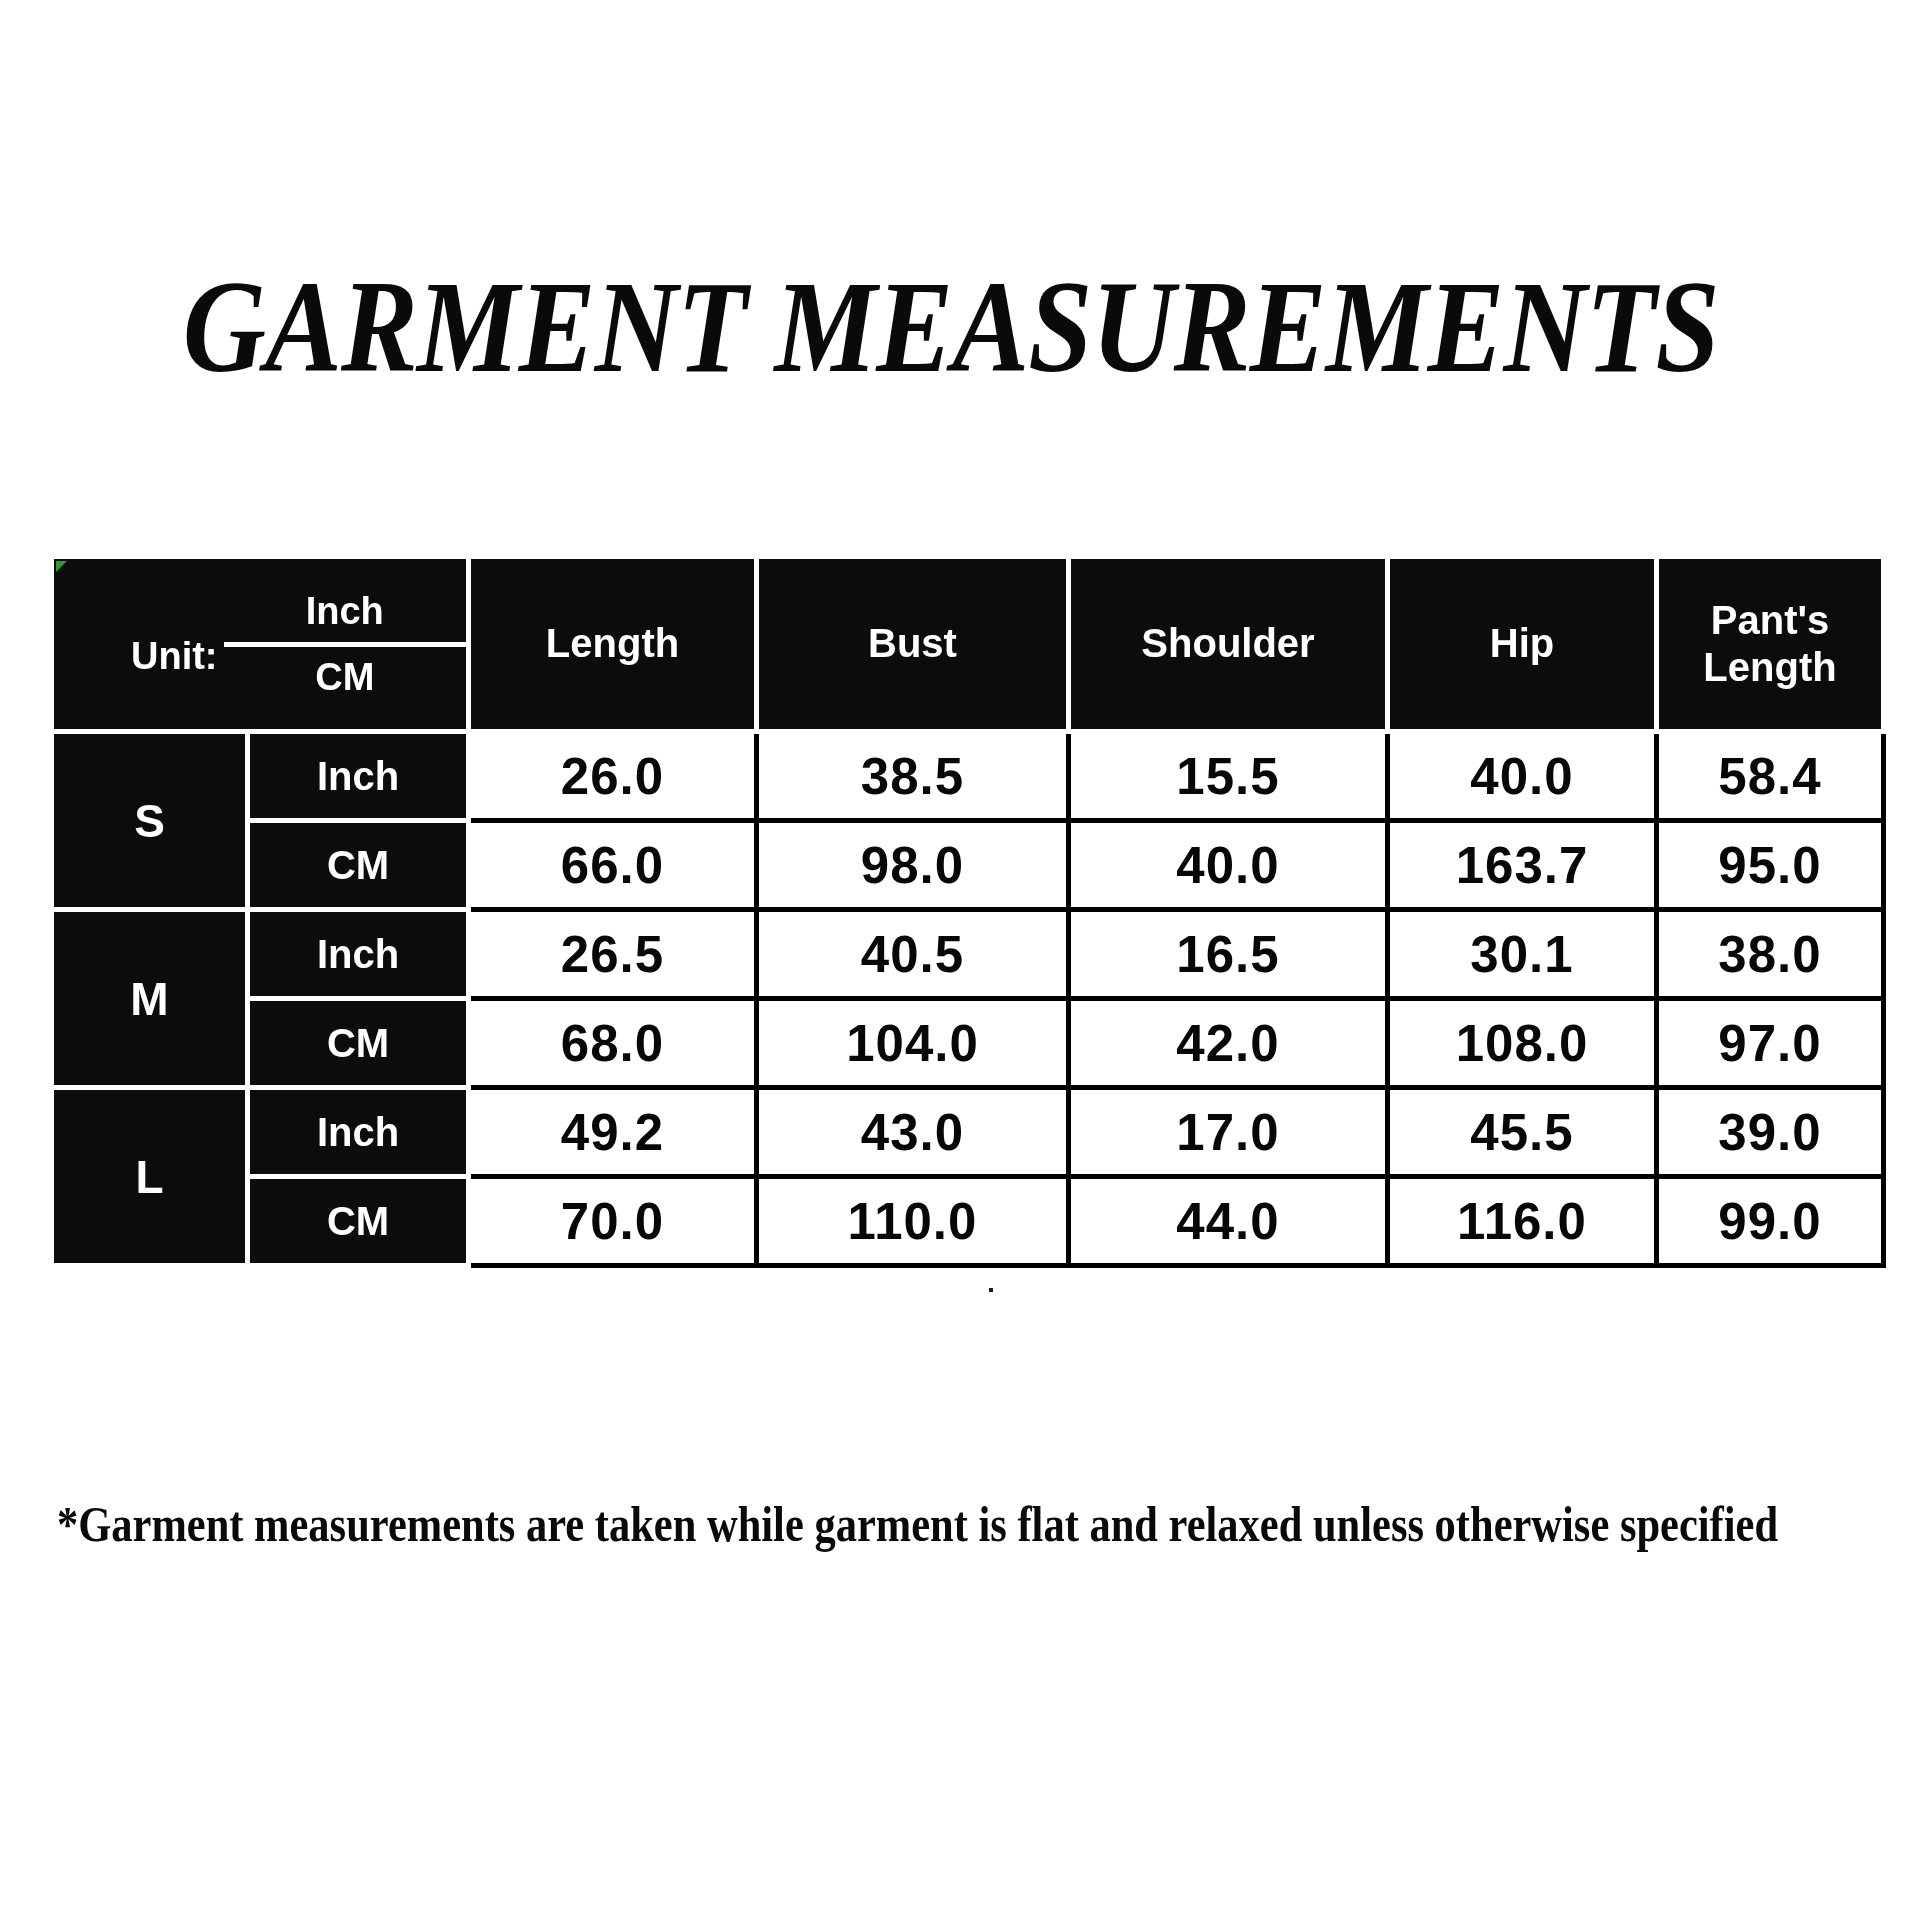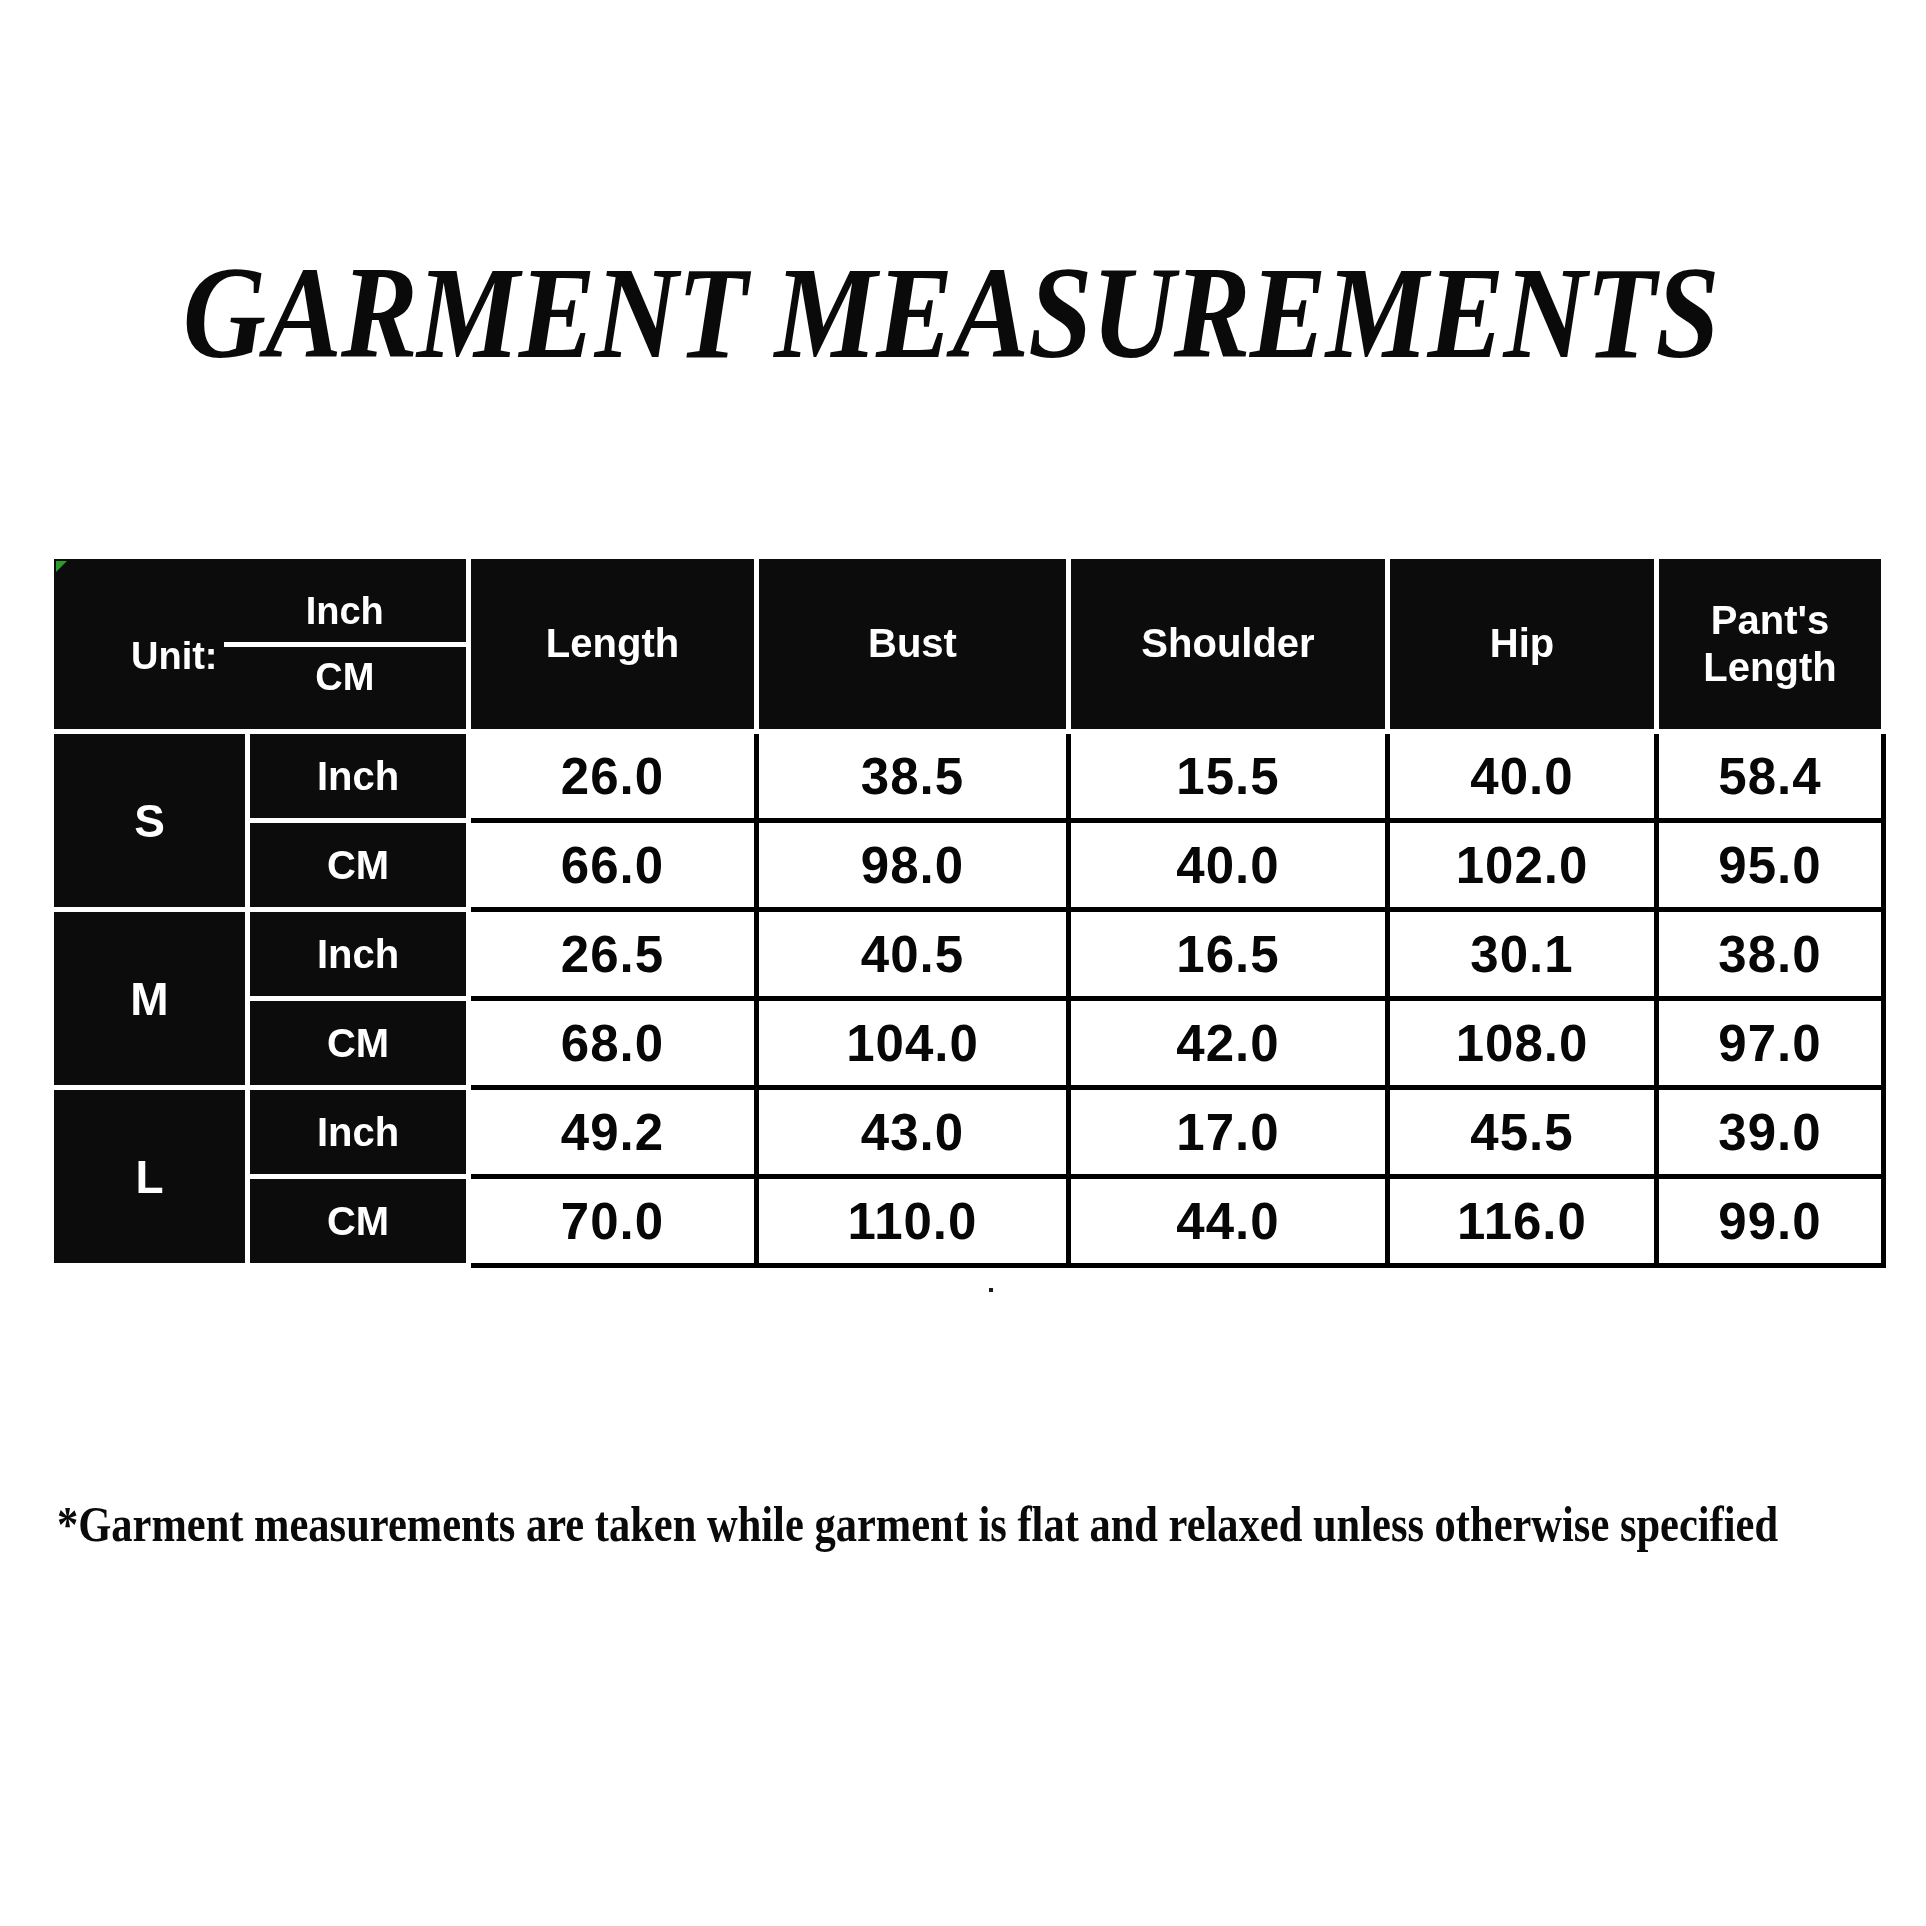--- a/index.html
+++ b/index.html
@@ -7,21 +7,21 @@
     width:1927px;height:1927px;
     background:#ffffff;
     position:relative;
     font-family:"Liberation Sans", sans-serif;
     overflow:hidden;
   }
 
   
   .title-wrap{
     position:absolute;
-    left:0; top:247px;
+    left:0; top:261px;
     width:1902px;
     text-align:center;
   }
   .title{
     display:inline-block;
     font-family:"Liberation Serif", serif;
     font-style:italic;
     font-weight:700;
     font-size:131px;
     line-height:131px;
@@ -192,21 +192,21 @@
     <td class="cell-light val">38.5</td>
     <td class="cell-light val">15.5</td>
     <td class="cell-light val">40.0</td>
     <td class="cell-light val">58.4</td>
   </tr>
   <tr class="row-data">
     <td class="cell-dark unit-row-label">CM</td>
     <td class="cell-light val">66.0</td>
     <td class="cell-light val">98.0</td>
     <td class="cell-light val">40.0</td>
-    <td class="cell-light val">102.0</td>
+    <td class="cell-light val">163.7</td>
     <td class="cell-light val">95.0</td>
   </tr>
 
   <tr class="row-data">
     <td class="cell-dark size-letter" rowspan="2">M</td>
     <td class="cell-dark unit-row-label">Inch</td>
     <td class="cell-light val">26.5</td>
     <td class="cell-light val">40.5</td>
     <td class="cell-light val">16.5</td>
     <td class="cell-light val">30.1</td>

